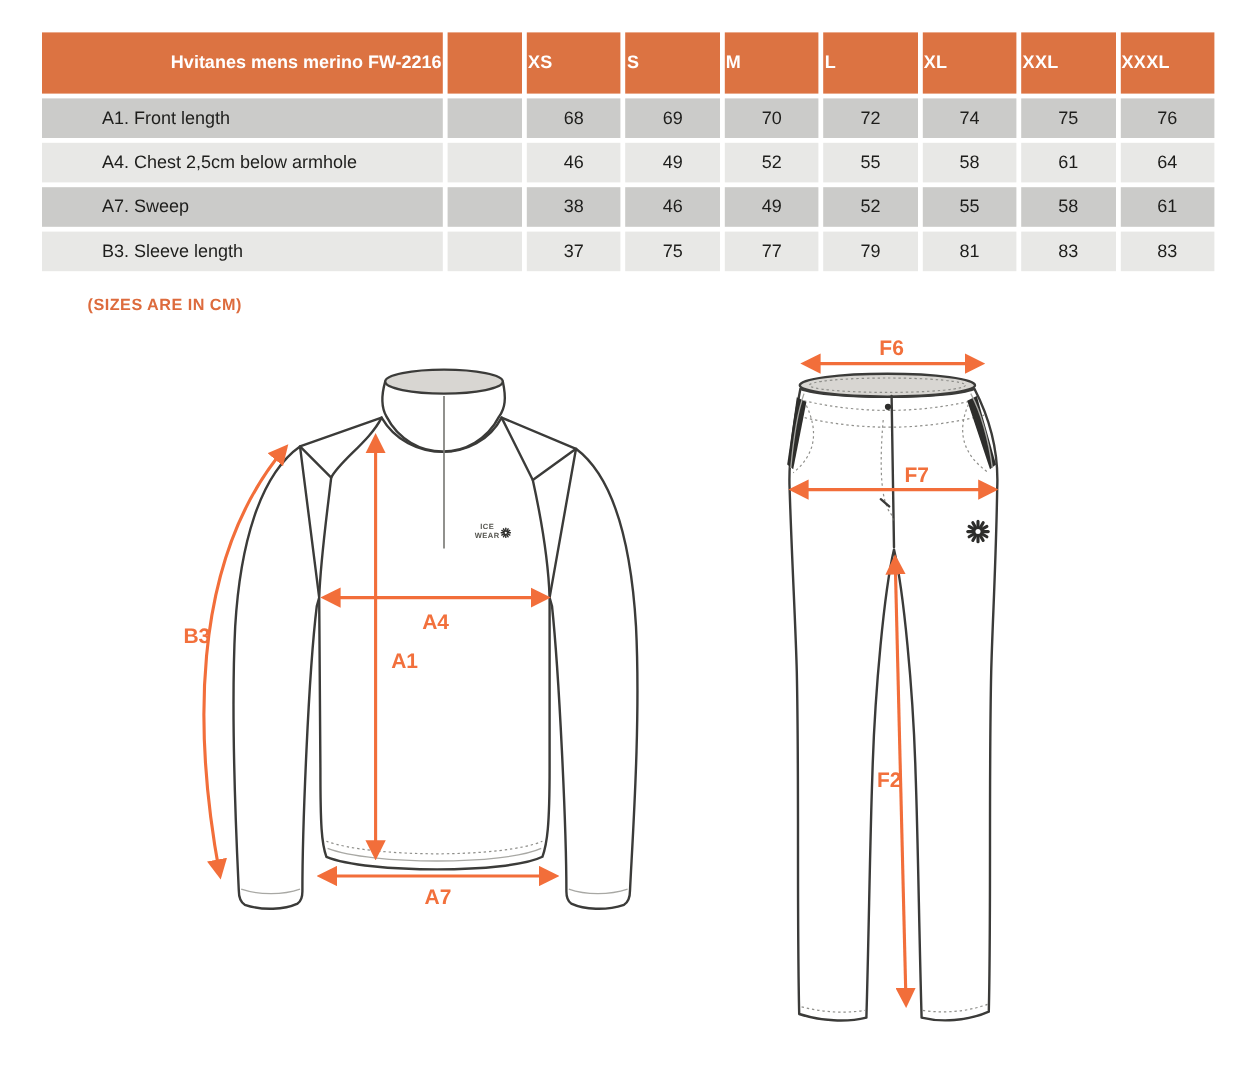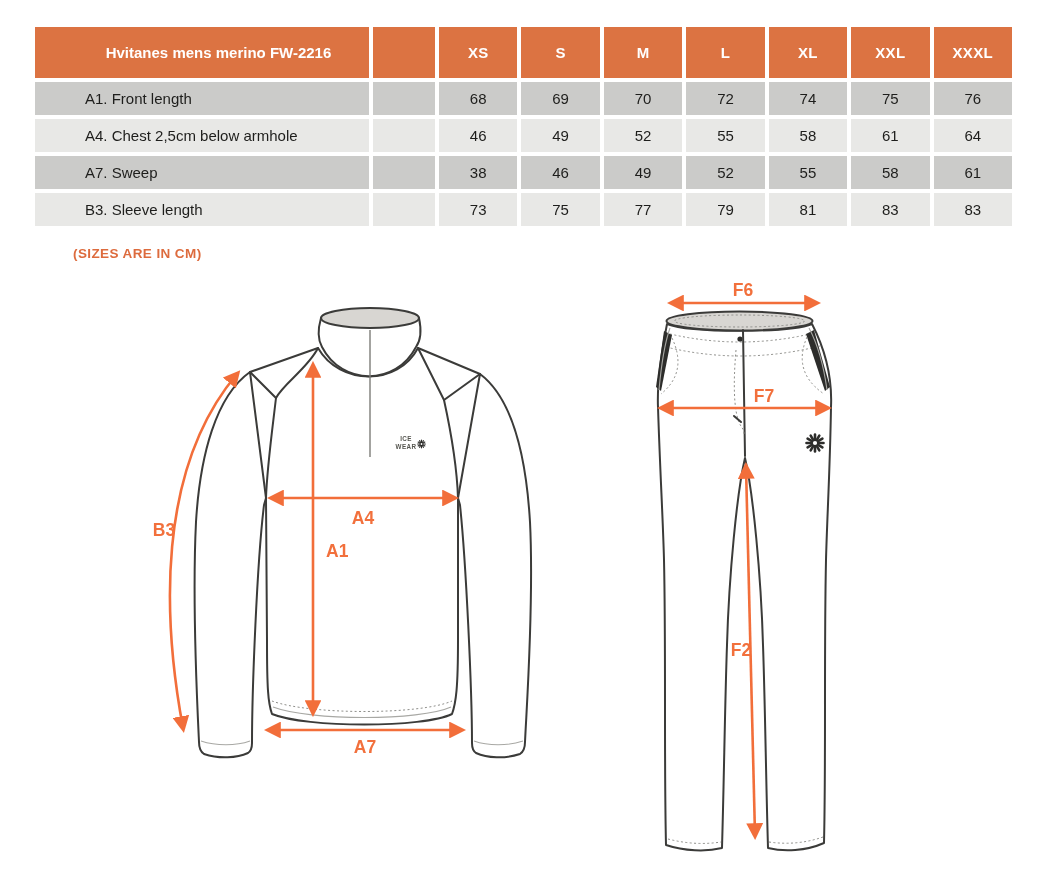--- a/index.html
+++ b/index.html
@@ -9,22 +9,22 @@
   }
   
   .size-table {
     position:absolute; left:31px; top:23px; width:985px;
     border-collapse:separate; border-spacing:4px; table-layout:fixed;
   }
   .size-table th {
     background:#dc7342; color:#ffffff; font-size:15px; font-weight:bold;
     height:49px; vertical-align:middle;
   }
-  .size-table th.t-label { text-align:center; padding-left:34px; }
-  .size-table th.t-size  { text-align:center; letter-spacing:.3px; }
+  .size-table th.t-label { text-align:right; padding-left:34px; }
+  .size-table th.t-size  { text-align:left; letter-spacing:.3px; }
   .size-table td {
     height:31px; font-size:15px; color:#1e1e1c; vertical-align:middle;
   }
   .r-dark  td { background:#cbcbc9; }
   .r-light td { background:#e8e8e6;margin-left:16px; }
   .size-table td.c-lbl { text-align:left; padding-left:50px; }
   .size-table td.c-val { text-align:center; }
   .c-label { width:334px; } .c-empty { width:62px; }
   
   .note {
@@ -106,21 +106,21 @@
         <td class="c-val">46</td>
         <td class="c-val">49</td>
         <td class="c-val">52</td>
         <td class="c-val">55</td>
         <td class="c-val">58</td>
         <td class="c-val">61</td>
       </tr>
       <tr class="r-light">
         <td class="c-lbl">B3. Sleeve length</td>
         <td></td>
-        <td class="c-val">73</td>
+        <td class="c-val">37</td>
         <td class="c-val">75</td>
         <td class="c-val">77</td>
         <td class="c-val">79</td>
         <td class="c-val">81</td>
         <td class="c-val">83</td>
         <td class="c-val">83</td>
       </tr>
     </tbody>
   </table>
 

